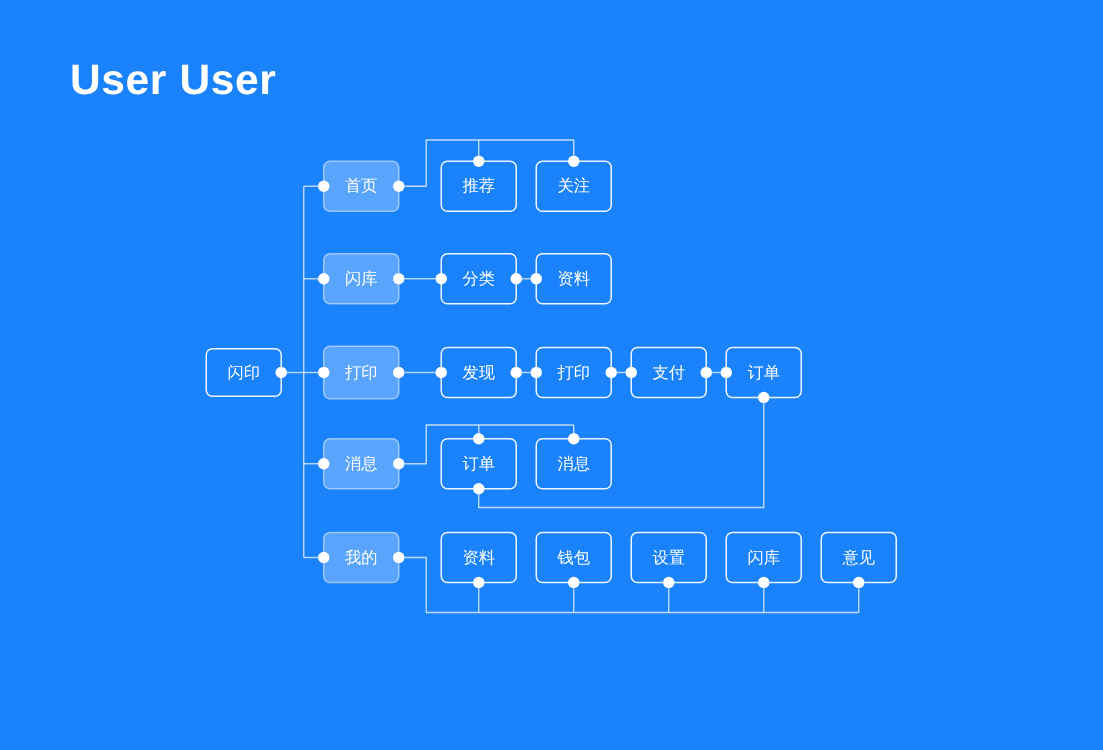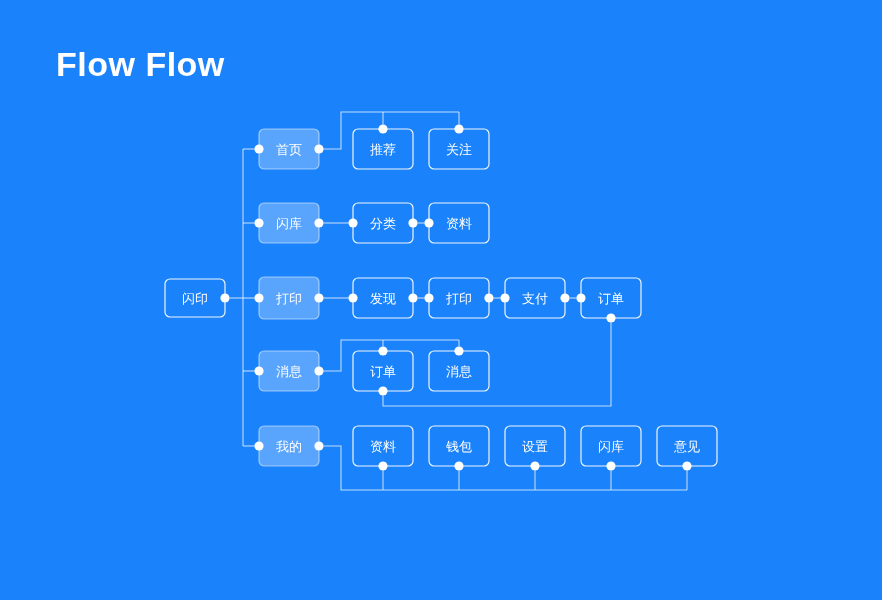--- a/index.html
+++ b/index.html
@@ -56,21 +56,21 @@
     fill: none;
     opacity: 0.72;
   }
   .flow-dot {
     fill: #ffffff;
   }
 </style>
 </head>
 <body>
 
-<div id="page-title">Flow Flow</div>
+<div id="page-title">User User</div>
 
 <svg id="flow-canvas" viewBox="0 0 882 600" width="882" height="600" xmlns="http://www.w3.org/2000/svg">
   <g id="links-layer">
       <path d="M 229.6 298 H 254.4" class="flow-link"></path>
       <path d="M 243 149 V 446" class="flow-link"></path>
       <path d="M 243 149 H 254.4" class="flow-link"></path>
       <path d="M 323.6 149 H 341 V 112 H 459" class="flow-link"></path>
       <path d="M 383 112 V 124.4" class="flow-link"></path>
       <path d="M 459 112 V 124.4" class="flow-link"></path>
       <path d="M 243 223 H 254.4" class="flow-link"></path>

